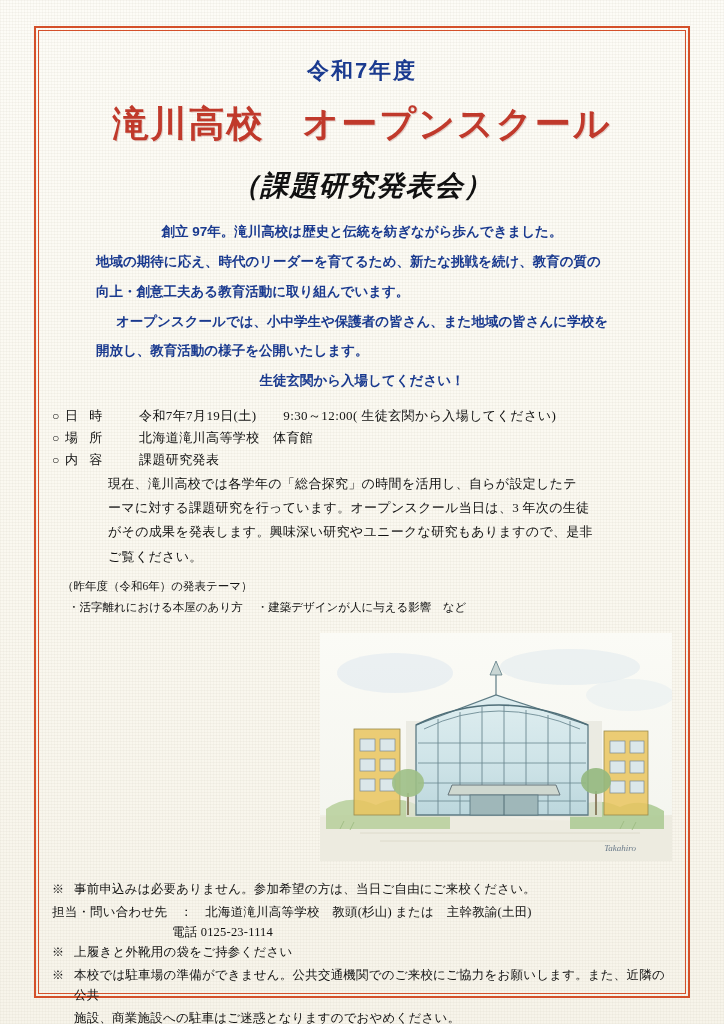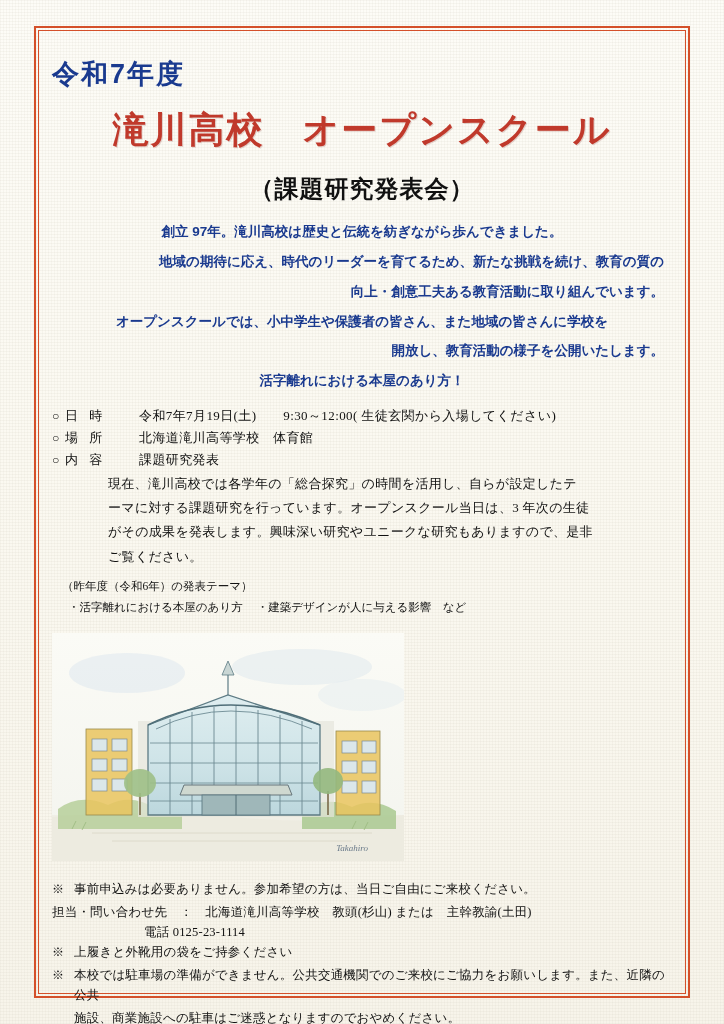--- a/index.html
+++ b/index.html
@@ -43,62 +43,63 @@
   }
   .content {
     position: absolute;
     left: 52px;
     top: 44px;
     right: 52px;
     bottom: 44px;
   }
 
   .title-year {
-    text-align: left;
+    text-align: center;
     font-family: "Liberation Sans", sans-serif;
     font-weight: bold;
-    font-size: 27px;
+    font-size: 22px;
     color: #1a3a8f;
     letter-spacing: 2px;
     margin-top: 12px;
   }
   .title-main {
     text-align: center;
     font-family: "Liberation Sans", sans-serif;
     font-weight: bold;
     font-size: 36px;
     color: #c0392b;
     letter-spacing: 2px;
     margin-top: 14px;
     text-shadow: 1px 1px 0 rgba(120,30,20,0.18);
   }
   .title-sub {
     text-align: center;
     font-family: "Liberation Sans", sans-serif;
     font-weight: bold;
-    font-size: 24px;
+    font-size: 28px;
     color: #111111;
     letter-spacing: 1px;
     margin-top: 18px;
+    font-style: italic;
   }
 
   .lead {
     margin-top: 16px;
     color: #1a3a8f;
     font-family: "Liberation Sans", sans-serif;
     font-weight: bold;
     font-size: 13.5px;
     line-height: 1.62;
     text-align: center;
   }
   .lead p {
     margin: 8px;
   }
   .lead p.indent-left {
-    text-align: right;
+    text-align: left;
     padding-left: 36px;
   }
 
   .details {
     margin-top: 14px;
     font-size: 13px;
     color: #111;
     line-height: 1.55;
     font-family: "Liberation Serif", serif;
   }
@@ -138,21 +139,21 @@
     font-size: 11.5px;
     color: #111;
     display: flex;
     gap: 14px;
     flex-wrap: wrap;
   }
 
   .illustration-wrap {
     margin-top: 16px;
     display: flex;
-    justify-content: flex-start;
+    justify-content: flex-end;
   }
   .illustration {
     width: 352px;
     height: 228px;
     position: relative;
     background: linear-gradient(180deg, #fdfdfa 0%, #fbfaf4 60%, #f8f7ef 100%);
     overflow: hidden;
   }
   .illustration svg { display: block; }
   .sig {
@@ -181,21 +182,21 @@
     font-size: 12px;
   }
   .note-text {
     flex: 1 1 auto;
     letter-spacing: 0.2px;
   }
   .note-sub {
     letter-spacing: 0.2px;
   }
   .note-sub2 {
-    margin-left: 92px;
+    margin-left: 120px;
     letter-spacing: 0.2px;
   }
   .note-cont {
     margin-left: 22px;
     letter-spacing: 0.2px;
   }
 </style>
 </head>
 <body>
 
@@ -208,21 +209,21 @@
     <div class="title-year">令和7年度</div>
     <div class="title-main">滝川高校　オープンスクール</div>
     <div class="title-sub">（課題研究発表会）</div>
 
     <div class="lead">
       <p>創立 97年。滝川高校は歴史と伝統を紡ぎながら歩んできました。</p>
       <p class="indent-left">地域の期待に応え、時代のリーダーを育てるため、新たな挑戦を続け、教育の質の</p>
       <p class="indent-left">向上・創意工夫ある教育活動に取り組んでいます。</p>
       <p>オープンスクールでは、小中学生や保護者の皆さん、また地域の皆さんに学校を</p>
       <p class="indent-left">開放し、教育活動の様子を公開いたします。</p>
-      <p>活字離れにおける本屋のあり方！</p>
+      <p>生徒玄関から入場してください！</p>
     </div>
 
     <div class="details">
 
       <div class="detail-row">
         <span class="bullet-circle">○</span>
         <span class="detail-label">日 時</span>
         <span class="detail-value">令和7年7月19日(土)　　9:30～12:00( 生徒玄関から入場してください)</span>
       </div>
 

